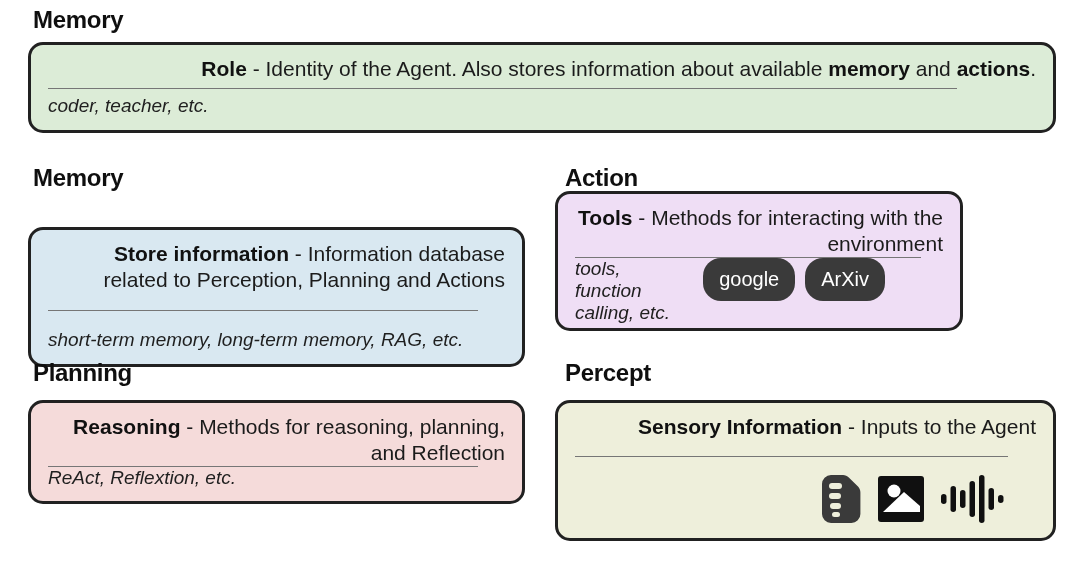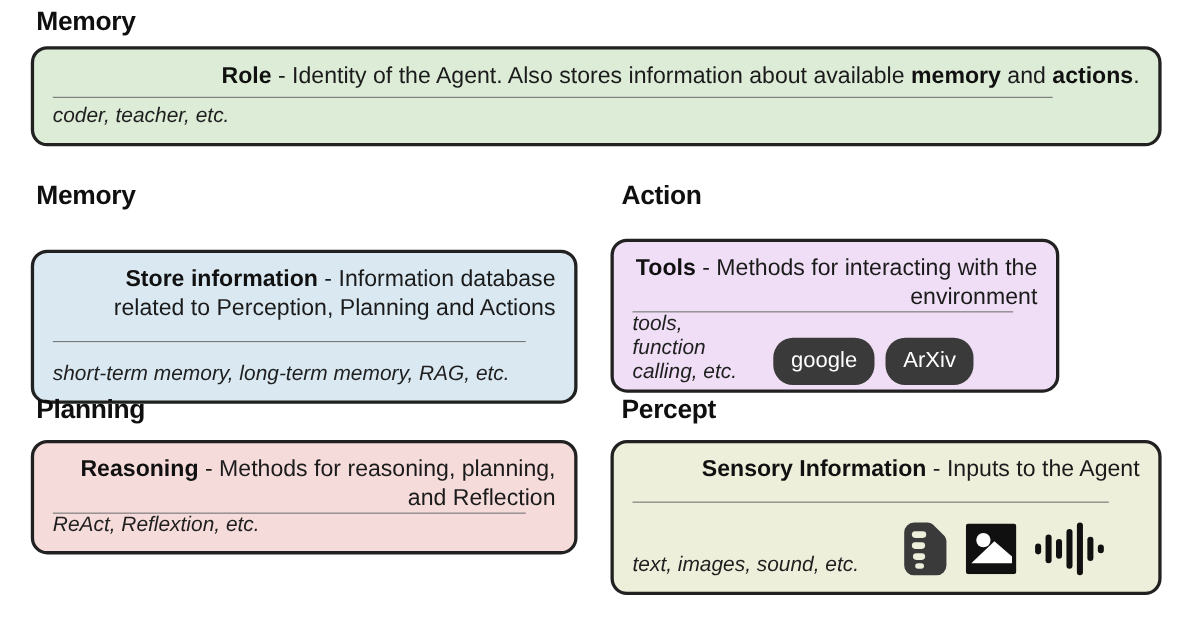--- a/index.html
+++ b/index.html
@@ -32,21 +32,21 @@
     position: absolute;
     border: 3px solid var(--card-border, #222);
     border-radius: 15px;
     padding: 11px 17px 13px 17px;
     display: flex;
     flex-direction: column;
     justify-content: space-between;
   }
   .c-profile  { left: 28px;  top: 42px;  width: 1028px; height: 91px;  background: var(--profile-bg); }
   .c-memory   { left: 28px;  top: 201px; width: 497px;  height: 140px; background: var(--memory-bg); margin-top: 26px; }
-  .c-action   { left: 555px; top: 217px; width: 408px;  height: 140px; background: var(--action-bg); }
+  .c-action   { left: 555px; top: 191px; width: 408px;  height: 140px; background: var(--action-bg); }
   .c-planning { left: 28px;  top: 400px; width: 497px;  height: 104px; background: var(--planning-bg); }
   .c-percept  { left: 555px; top: 400px; width: 501px;  height: 141px; background: var(--percept-bg); }
 
   .head {
     font-size: 21px;
     line-height: 1.23;
     color: #1b1b1b;
     text-align: right;
   }
   .head b { font-weight: 700; color: #111; }
@@ -57,21 +57,21 @@
     margin: 0;
   }
   .c-profile hr { width: 92%; }
   .example {
     font-size: 19px;
     font-style: italic;
     color: #1f1f1f;
   }
   .example-row {
     display: flex;
-    align-items: flex-end;
+    align-items: flex-start;
     gap: 16px;
   }
   .chips {
     display: flex;
     gap: 10px;
     margin-left: auto;
     margin-right: 58px;
   }
   .chip {
     background: var(--chip-bg, #3a3a3a);
@@ -129,21 +129,20 @@
     <p class="head"><b>Reasoning</b><span> - Methods for reasoning, planning, and Reflection</span></p>
     <hr>
     <p class="example">ReAct, Reflextion, etc.</p>
   </div>
 
   <h2 class="section-title t-percept">Percept</h2>
   <div class="card c-percept">
     <p class="head"><b>Sensory Information</b><span> - Inputs to the Agent</span></p>
     <hr>
     <div class="example-row">
-      <p class="example">text, images, sound, etc.</p>
       <span class="icons">
 
         <span>
           <svg width="42" height="50" viewBox="0 0 42 50">
             <path d="M11 1 H23 c2.2 0 4.3 0.9 5.8 2.4 L38 12.6 c1.5 1.5 2.4 3.6 2.4 5.8 V40 a9 9 0 0 1 -9 9 H11 a9 9 0 0 1 -9 -9 V10 a9 9 0 0 1 9 -9 Z" fill="#3a3a3a"></path>
             <rect x="9" y="9" width="13" height="6" rx="3" fill="#eeefdb"></rect>
             <rect x="9" y="19" width="12" height="6" rx="3" fill="#eeefdb"></rect>
             <rect x="10" y="29" width="11" height="6" rx="3" fill="#eeefdb"></rect>
             <rect x="12" y="38" width="8" height="5" rx="2.5" fill="#eeefdb"></rect>
           </svg>

